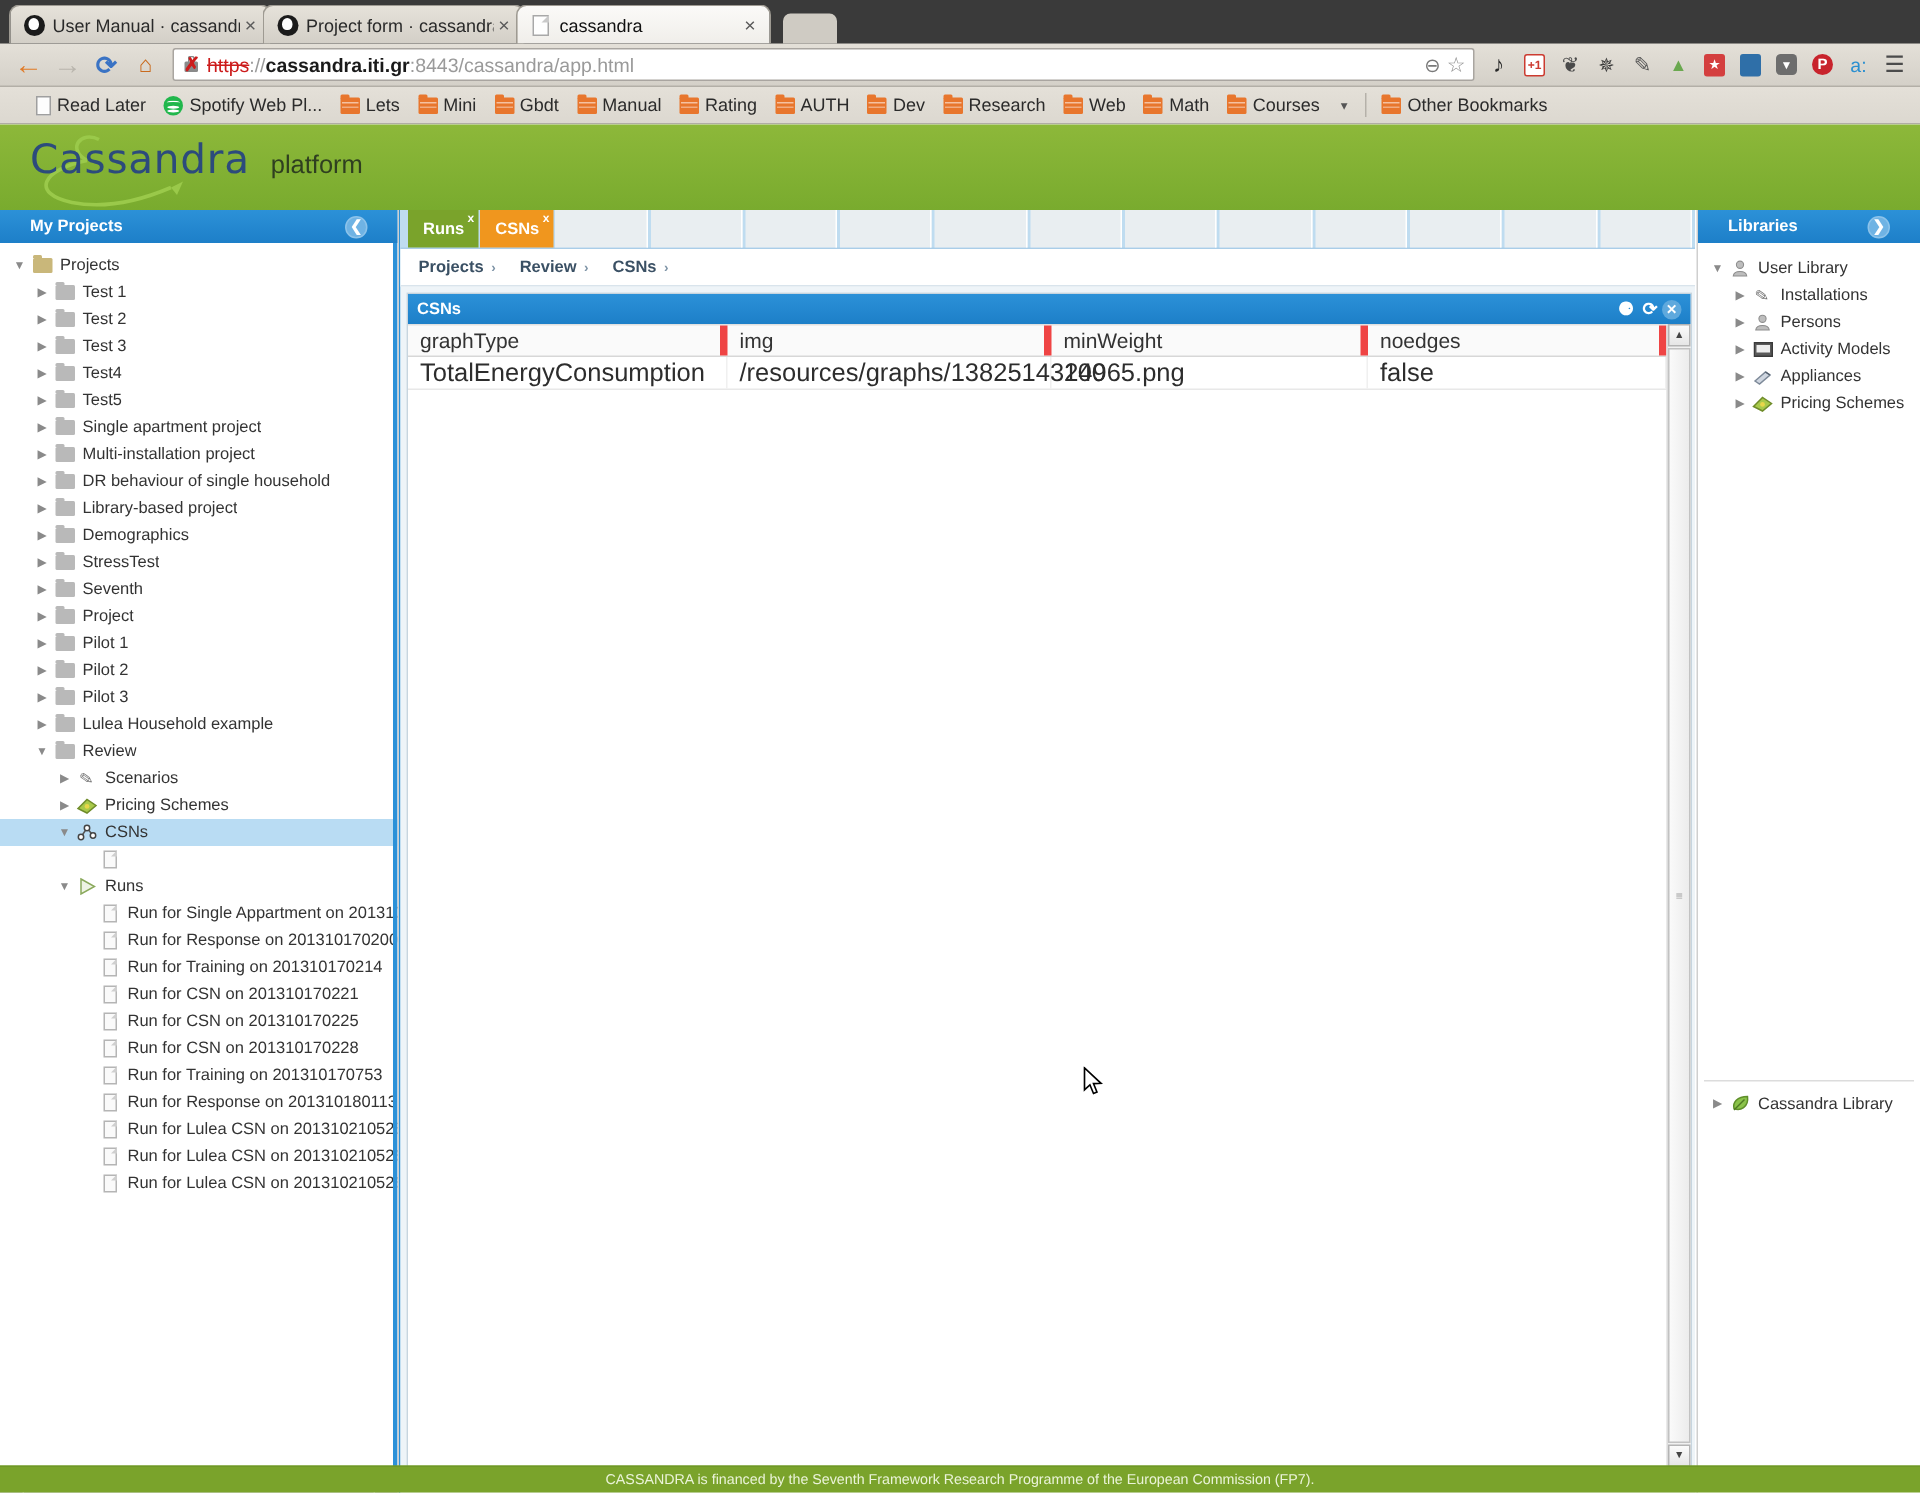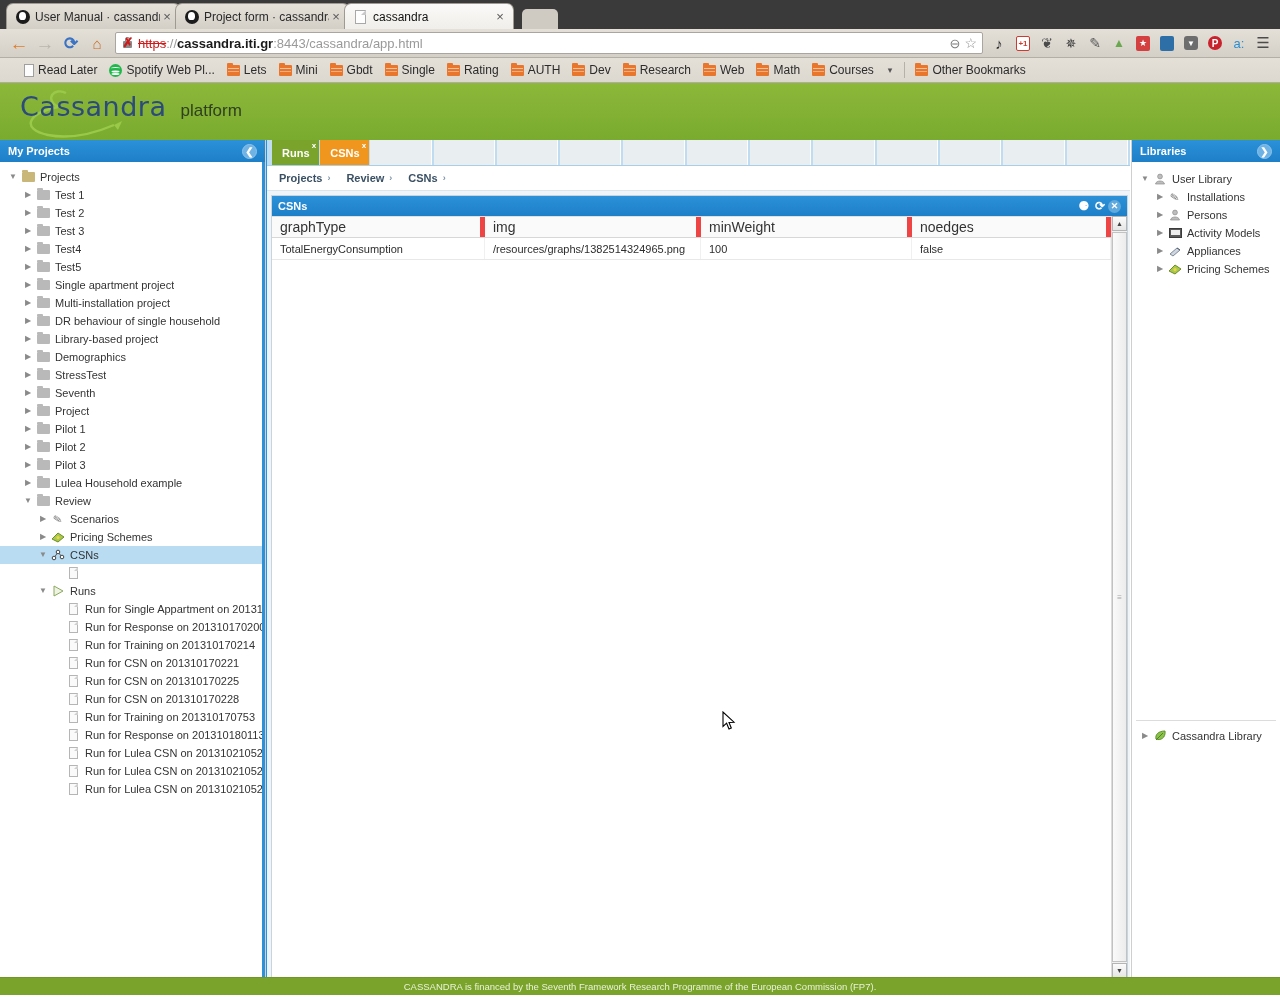--- a/index.html
+++ b/index.html
@@ -182,21 +182,21 @@
   }
   .logo-plat { font-size: 17px; color: #2f3f20; }
   .leafdeco {
     position: absolute; left: 14px; top: 2px; width: 230px; height: 54px;
     pointer-events: none;
   }
 
   .panel-hdr {
     height: 22px; background: linear-gradient(#2c91d8, #1d7fc8);
     color: #fff; font-size: 11px; font-weight: bold;
-    display: flex; align-items: center; padding: 0 8px;
+    display: flex; align-items: center; padding: 0 20px;
   }
   .panel-hdr .spacer { flex: 1 1 auto; }
   .hdr-ic { margin-left: 5px; cursor: pointer; display: flex; align-items: center; }
   .collapse-circ {
     width: 15px; height: 15px; border-radius: 50%;
     background: #6fb3e4; color: #fff; font-size: 10px;
     display: flex; align-items: center; justify-content: center;
     cursor: pointer; border: 1px solid #8cc3ea;
   }
 
@@ -325,21 +325,21 @@
   }
   .gh {
     display: flex; align-items: center; padding: 0 8px;
     font-size: 14px; color: #333; border-right: 5px solid #ef4444;
     cursor: pointer;
   }
   .grid-body { flex: 1 1 auto; }
   .grow { height: 22px; display: flex; border-bottom: 1px solid #e8e8e8; }
   .gc {
     display: flex; align-items: center; padding: 0 8px;
-    font-size: 11px; color: #2d2d2d; border-right: 1px solid #f0f0f0;
+    font-size: 17px; color: #2d2d2d; border-right: 1px solid #f0f0f0;
   }
   .col1 { width: 213px; flex: 0 0 213px; }
   .col2 { width: 216px; flex: 0 0 216px; }
   .col3 { width: 211px; flex: 0 0 211px; }
   .col4 { flex: 1 1 auto; }
 
   .vscroll {
     width: 16px; flex: 0 0 16px; background: #f1f1f1;
     border-left: 1px solid #dcdcdc; display: flex; flex-direction: column;
   }
@@ -489,21 +489,21 @@
     <div class="bm">
         <span class="folder-ic"></span>
         <span>Mini</span>
       </div>
     <div class="bm">
         <span class="folder-ic"></span>
         <span>Gbdt</span>
       </div>
     <div class="bm">
         <span class="folder-ic"></span>
-        <span>Single</span>
+        <span>Manual</span>
       </div>
     <div class="bm">
         <span class="folder-ic"></span>
         <span>Rating</span>
       </div>
     <div class="bm">
         <span class="folder-ic"></span>
         <span>AUTH</span>
       </div>
     <div class="bm">

